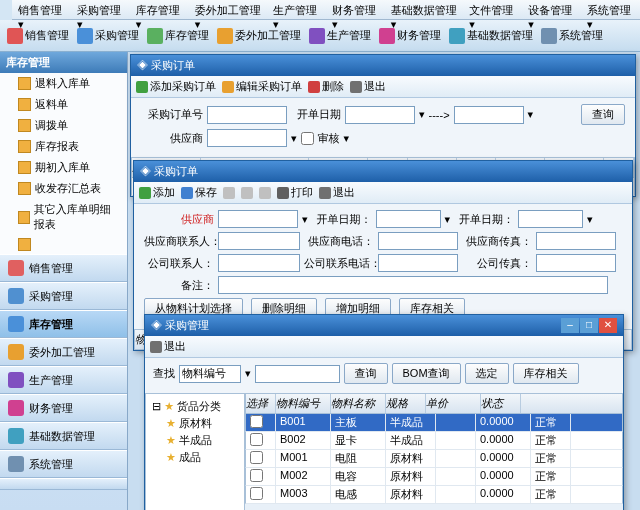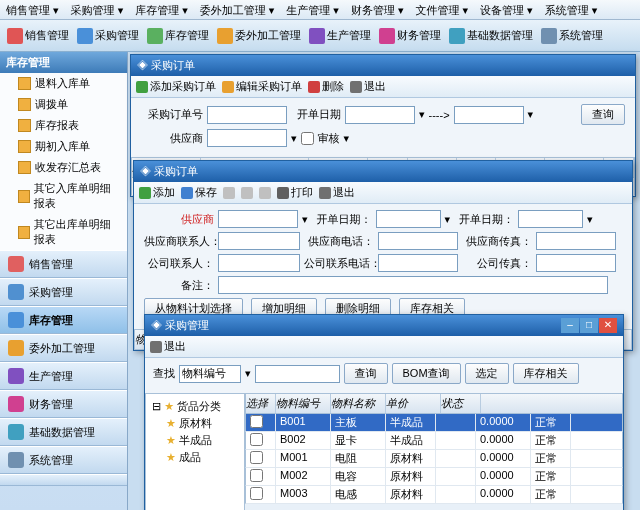--- a/index.html
+++ b/index.html
@@ -1,18 +1,18 @@
 <!DOCTYPE html>
 <html><head>
 <meta charset="utf-8">
 <style>
 * { margin: 0; padding: 0; box-sizing: border-box; font-family: "Microsoft YaHei", SimSun, sans-serif; font-size: 11px; }
 body { background: #d4e6f4; width: 640px; height: 510px; overflow: hidden; position: relative; }
 
-.top-menu { height: 20px; background: linear-gradient(#f5f9fc,#dce9f5); display: flex; border-bottom: 1px solid #a0b8d0; }
+.top-menu { height: 20px; background: linear-gradient(#f5f9fc,#dce9f5); display: flex; border-bottom: 1px solid #a0b8d0; margin-left: 12px; }
 .top-menu span { padding: 3px 6px; cursor: pointer; }
 
 .toolbar { height: 32px; background: linear-gradient(#e8f2fa,#c5dcef); display: flex; align-items: center; padding: 0 4px; gap: 2px; border-bottom: 1px solid #8ab0d0; }
 .tool-btn { display: flex; align-items: center; gap: 2px; padding: 2px 3px; }
 .tool-ico { width: 16px; height: 16px; border-radius: 2px; display: inline-block; }
 
 .main { display: flex; height: calc(100% - 52px); }
 
 .sidebar { width: 128px; background: linear-gradient(#e0eefb,#c8ddf2); border-right: 1px solid #88a8c8; display: flex; flex-direction: column; }
 .side-head { background: linear-gradient(#6fa8dc,#3d7bb8); color: #fff; padding: 3px 6px; font-weight: bold; }
@@ -58,20 +58,21 @@
 </head>
 <body>
 
 <div class="top-menu" id="topmenu">
     <span>销售管理 ▾</span>
     <span>采购管理 ▾</span>
     <span>库存管理 ▾</span>
     <span>委外加工管理 ▾</span>
     <span>生产管理 ▾</span>
     <span>财务管理 ▾</span>
+    <span>基础数据管理 ▾</span>
     <span>文件管理 ▾</span>
     <span>设备管理 ▾</span>
     <span>系统管理 ▾</span>
   </div>
 
 <div class="toolbar" id="toolbar">
     <div class="tool-btn">
       <span class="tool-ico" style="background:#e05555"></span>
       <span>销售管理</span>
     </div>
@@ -109,41 +110,44 @@
 
   <div class="sidebar">
     <div class="side-head">库存管理</div>
     <div class="side-tree" id="sidetree">
         <div class="tree-item">
           <span class="tree-ico"></span>
           <span>退料入库单</span>
         </div>
         <div class="tree-item">
           <span class="tree-ico"></span>
+          <span>返料单</span>
+        </div>
+        <div class="tree-item">
+          <span class="tree-ico"></span>
           <span>调拨单</span>
         </div>
         <div class="tree-item">
           <span class="tree-ico"></span>
           <span>库存报表</span>
         </div>
         <div class="tree-item">
           <span class="tree-ico"></span>
           <span>期初入库单</span>
         </div>
         <div class="tree-item">
           <span class="tree-ico"></span>
           <span>收发存汇总表</span>
         </div>
         <div class="tree-item">
           <span class="tree-ico"></span>
           <span>其它入库单明细报表</span>
         </div>
         <div class="tree-item">
           <span class="tree-ico"></span>
-          <span>其它出库单明细报表</span>
         </div>
       </div>
     <div class="side-nav" id="sidenav">
         <div class="nav-btn ">
           <span class="nav-ico" style="background:#e06060"></span>
           <span>销售管理</span>
         </div>
         <div class="nav-btn ">
           <span class="nav-ico" style="background:#5090d0"></span>
           <span>采购管理</span>
@@ -282,22 +286,22 @@
           <input type="text" style="width: 80px;">
           <label style="width:70px">公司传真：</label>
           <input type="text" style="width: 80px;">
         </div>
         <div class="form-row">
           <label style="width:70px">备注：</label>
           <input type="text" style="width: 390px;">
         </div>
         <div class="form-row" style="gap:8px;margin-top:4px">
           <button class="btn">从物料计划选择</button>
+          <button class="btn">删除明细</button>
           <button class="btn">增加明细</button>
-          <button class="btn">删除明细</button>
           <button class="btn">库存相关</button>
         </div>
       </div>
       <div class="grid-head" id="w2gh">
           <div style="width:80px">物料编号</div>
           <div style="width:80px">物料名称</div>
           <div style="width:80px">数量</div>
           <div style="width:80px">单价</div>
           <div style="width:80px">金额</div>
           <div style="width:80px">赔付时间</div>
@@ -339,20 +343,21 @@
               <div class="tree2-item"><span class="star">★</span>原材料</div>
               <div class="tree2-item"><span class="star">★</span>半成品</div>
               <div class="tree2-item"><span class="star">★</span>成品</div>
             </div>
         </div>
         <div style="flex:1">
           <div class="grid-head" id="w3gh">
               <div style="width:30px">选择</div>
               <div style="width:55px">物料编号</div>
               <div style="width:55px">物料名称</div>
+              <div style="width:40px">规格</div>
               <div style="width:55px">单价</div>
               <div style="width:40px">状态</div>
             </div>
           <div id="w3rows">
               <div class="grid-row sel">
                 <div style="width:30px"><input type="checkbox" style=""></div>
                 <div style="width:55px">B001</div>
                 <div style="width:55px">主板</div>
                 <div style="width:50px">半成品</div>
                 <div style="width:40px"></div>

